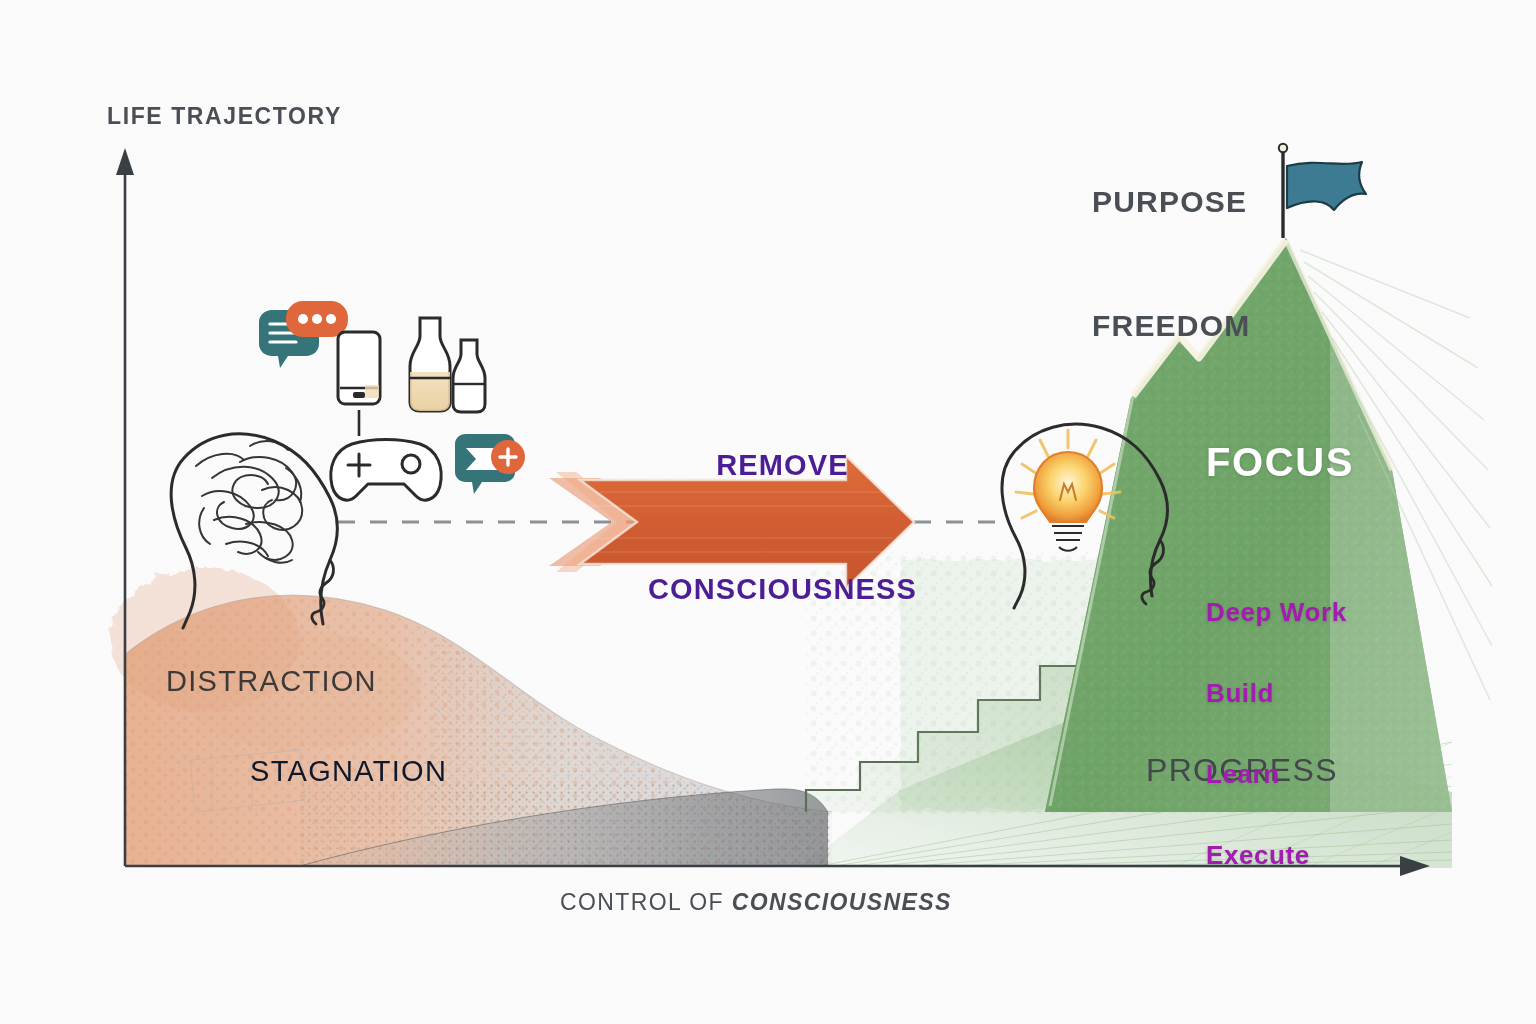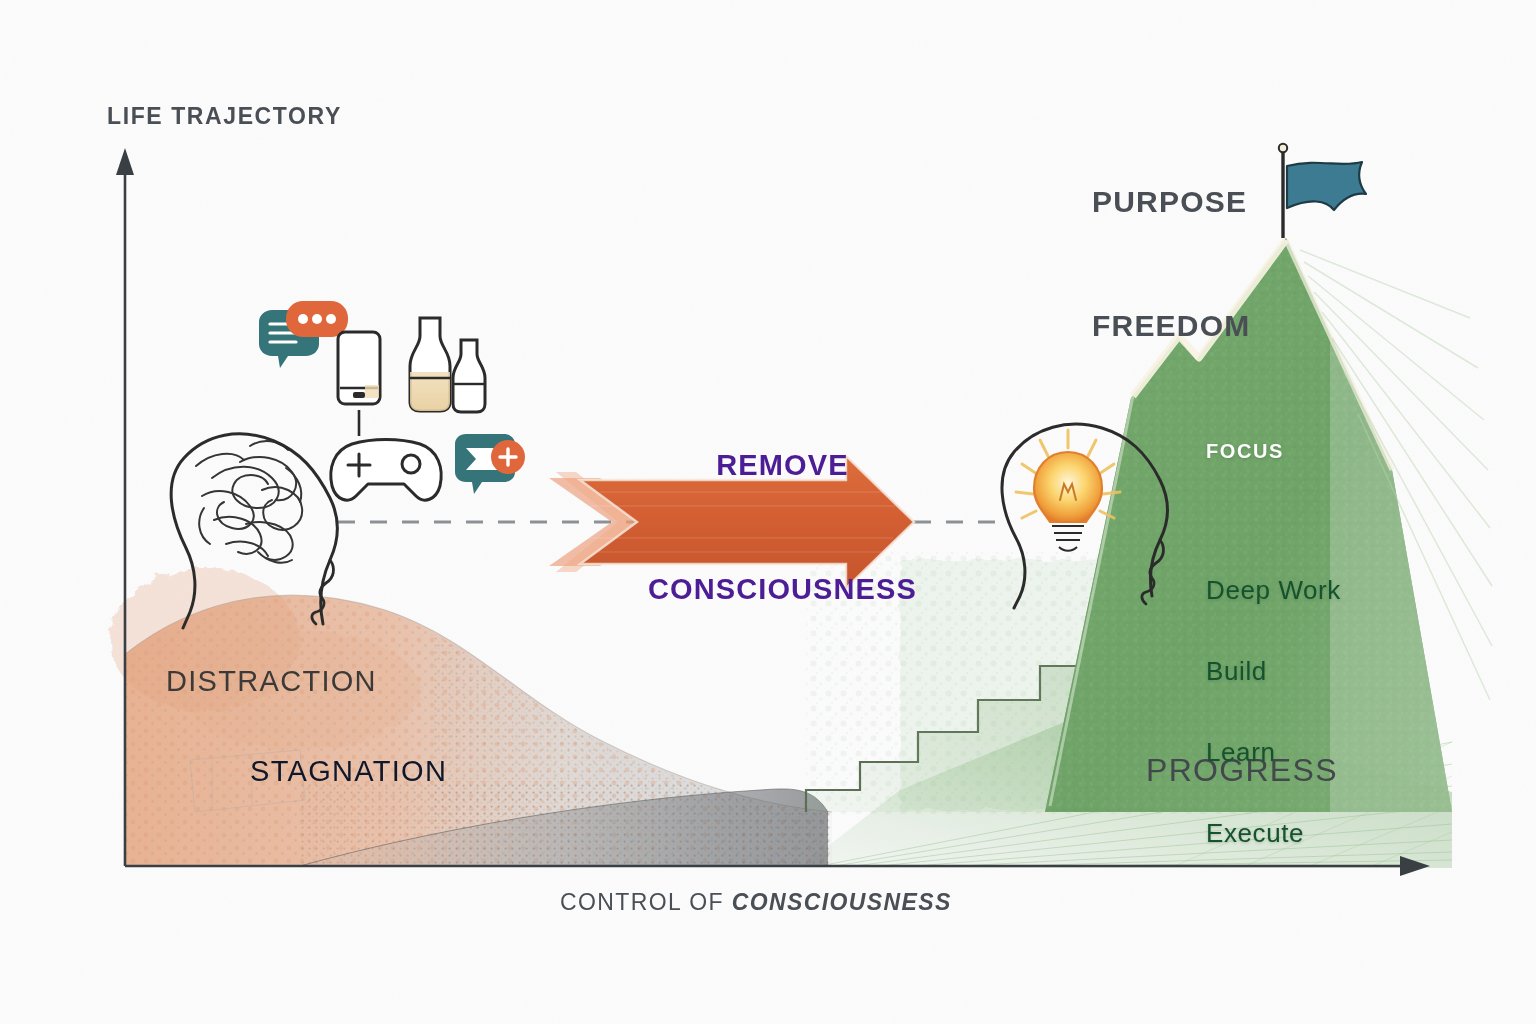--- a/index.html
+++ b/index.html
@@ -44,25 +44,25 @@
   
   #label-distraction{left:166px;top:665px;color:#3c3a38;font-size:29px;font-weight:400;letter-spacing:1.3px;}
   #label-stagnation{left:250px;top:755px;color:#0f172a;font-size:29px;font-weight:400;letter-spacing:1.3px;}
 
   
   #label-progress{left:1146px;top:752px;color:#43484c;font-size:32px;font-weight:400;letter-spacing:1.3px;}
 
   
   #focus-block{left:1206px;top:404px;text-align:left;}
   #focus-title{
-    color:#ffffff;font-size:20px;font-weight:700;letter-spacing:1.6px;
+    color:#ffffff;font-size:40px;font-weight:700;letter-spacing:1.6px;
     text-shadow:0 1px 3px rgba(60,90,55,.35);
   }
   .focus-item{
-    color:#14532d;font-size:26px;font-weight:400;letter-spacing:.6px;
+    color:#a21caf;font-size:26px;font-weight:700;letter-spacing:.6px;
     margin-top:14px;text-shadow:0 1px 3px rgba(60,90,55,.3);
   }
   #focus-list{margin-top:26px;}
 </style>
 </head>
 <body>
 
 <div id="stage">
 
   <svg width="1536" height="1024" viewBox="0 0 1536 1024">

